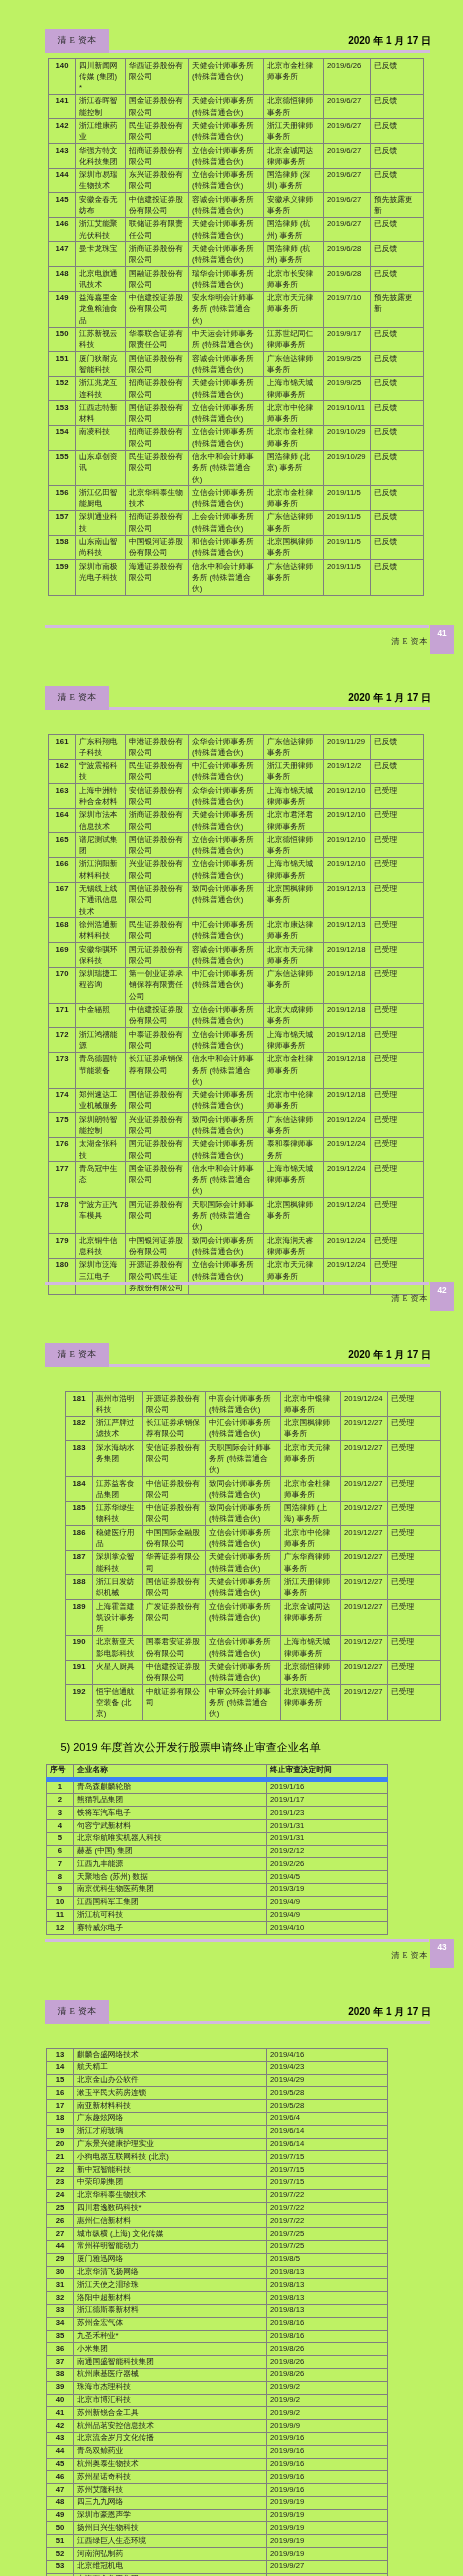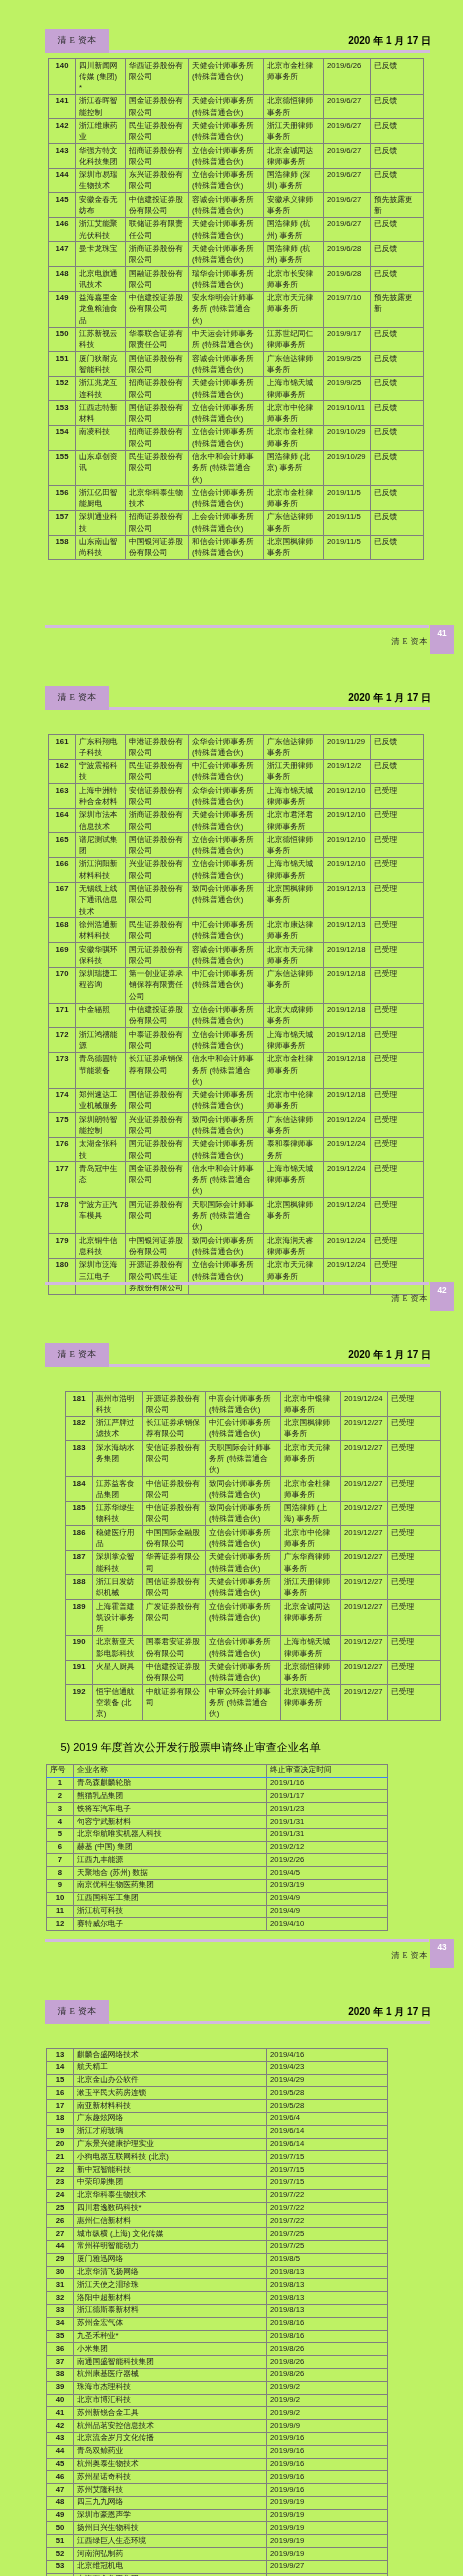--- a/index.html
+++ b/index.html
@@ -32,21 +32,21 @@
 
   .ipo-table{position:absolute;left:48px;width:375px;}
   .ipo-table col.c0{width:27px;}  .ipo-table col.c1{width:50px;}
   .ipo-table col.c2{width:63px;} .ipo-table col.c3{width:75px;}
   .ipo-table col.c4{width:60px;} .ipo-table col.c5{width:47px;}
   .ipo-table col.c6{width:53px;}
   .top-113{top:58px;} .top-150{top:77px;}
 
   .term-table{width:342px;margin-left:0;}
   .term-table col.c0{width:27px;} .term-table col.c1{width:193px;} .term-table col.c2{width:121px;}
-  .term-table th{font-weight:normal;border-bottom:1px solid #3b82f6;line-height:10.8px;}
+  .term-table th{font-weight:bold;border-bottom:5px solid #3b82f6;line-height:10.8px;}
   .term-table td{line-height:10.8px;}
   .term-abs{position:absolute;left:46px;top:77px;}
 
   
   .p3-flow{position:absolute;left:46px;top:77px;width:381px;}
   .section-title{font-size:11px;font-weight:normal;color:#000;margin:18.5px 0 9.3px 14.4px;}
   .p3-flow .ipo-part{position:static;margin-left:19px;}
 </style>
 </head>
 <body>
@@ -234,20 +234,29 @@
         </tr>
         <tr>
           <td class="num">158</td>
           <td>山东南山智尚科技</td>
           <td>中国银河证券股份有限公司</td>
           <td>和信会计师事务所 (特殊普通合伙)</td>
           <td>北京国枫律师事务所</td>
           <td>2019/11/5</td>
           <td>已反馈</td>
         </tr>
+        <tr>
+          <td class="num">159</td>
+          <td>深圳市南极光电子科技</td>
+          <td>海通证券股份有限公司</td>
+          <td>信永中和会计师事务所 (特殊普通合伙)</td>
+          <td>广东信达律师事务所</td>
+          <td>2019/11/5</td>
+          <td>已反馈</td>
+        </tr>
       </tbody>
   </table>
   <div class="page-footer">
     <div class="ftr-line"></div>
     <span class="ftr-brand">清 E 资本</span>
     <div class="ftr-pagebox">
       <span class="ftr-pagenum">41</span>
     </div>
   </div>
 </div>

